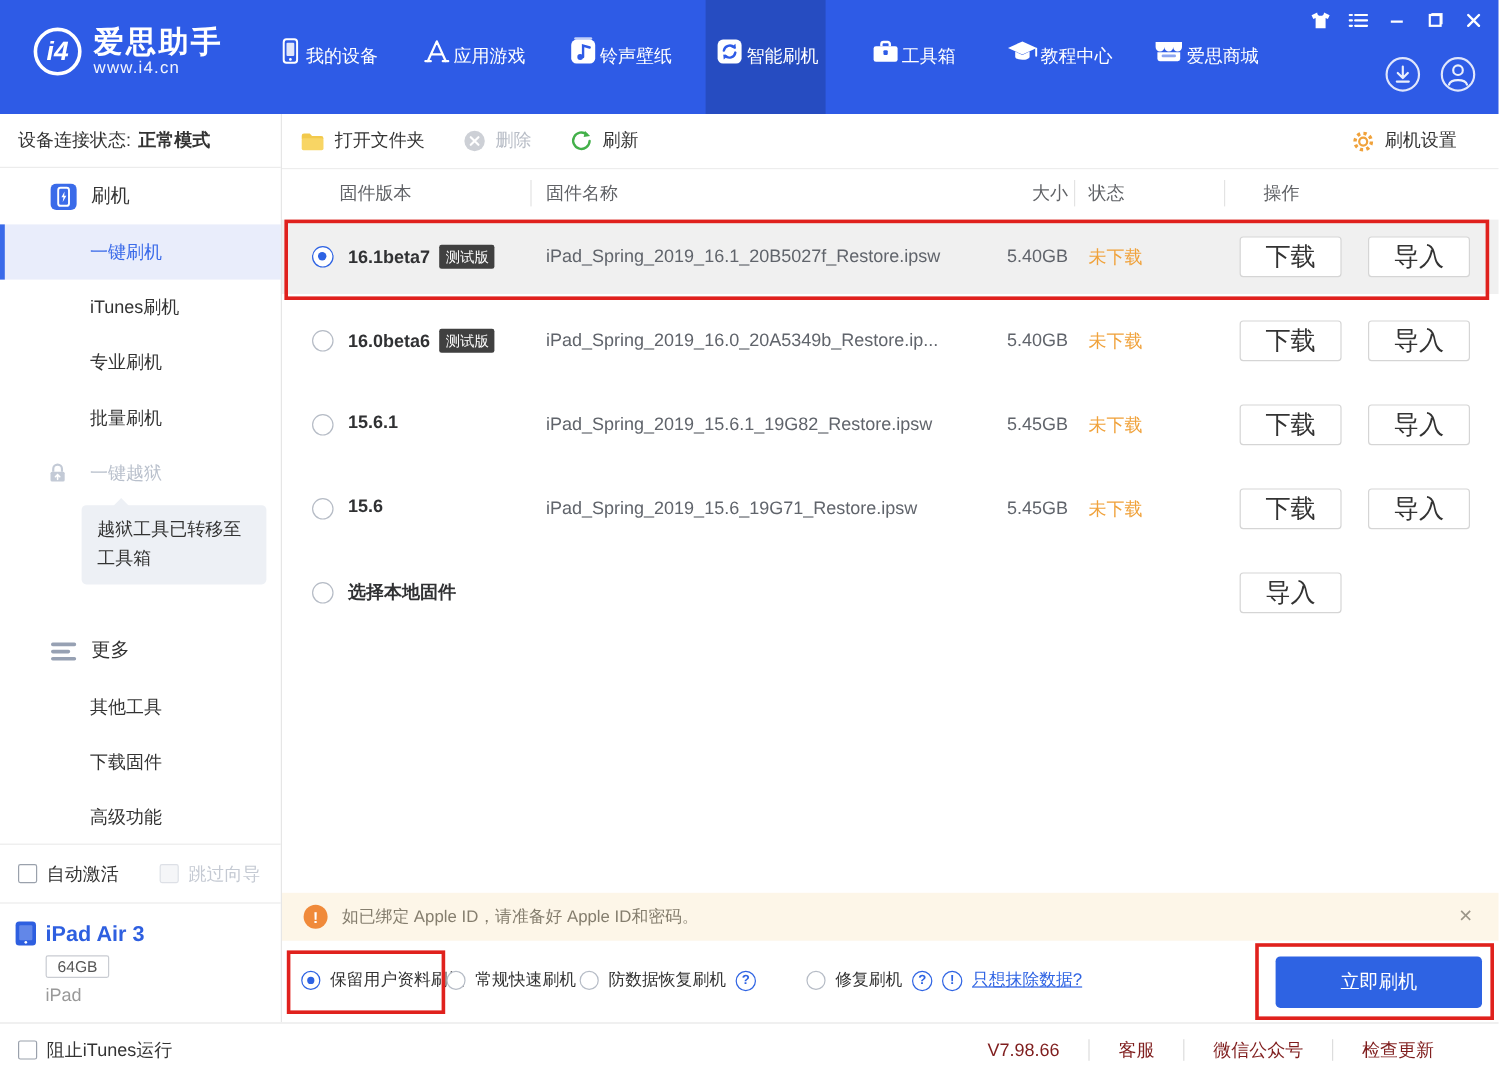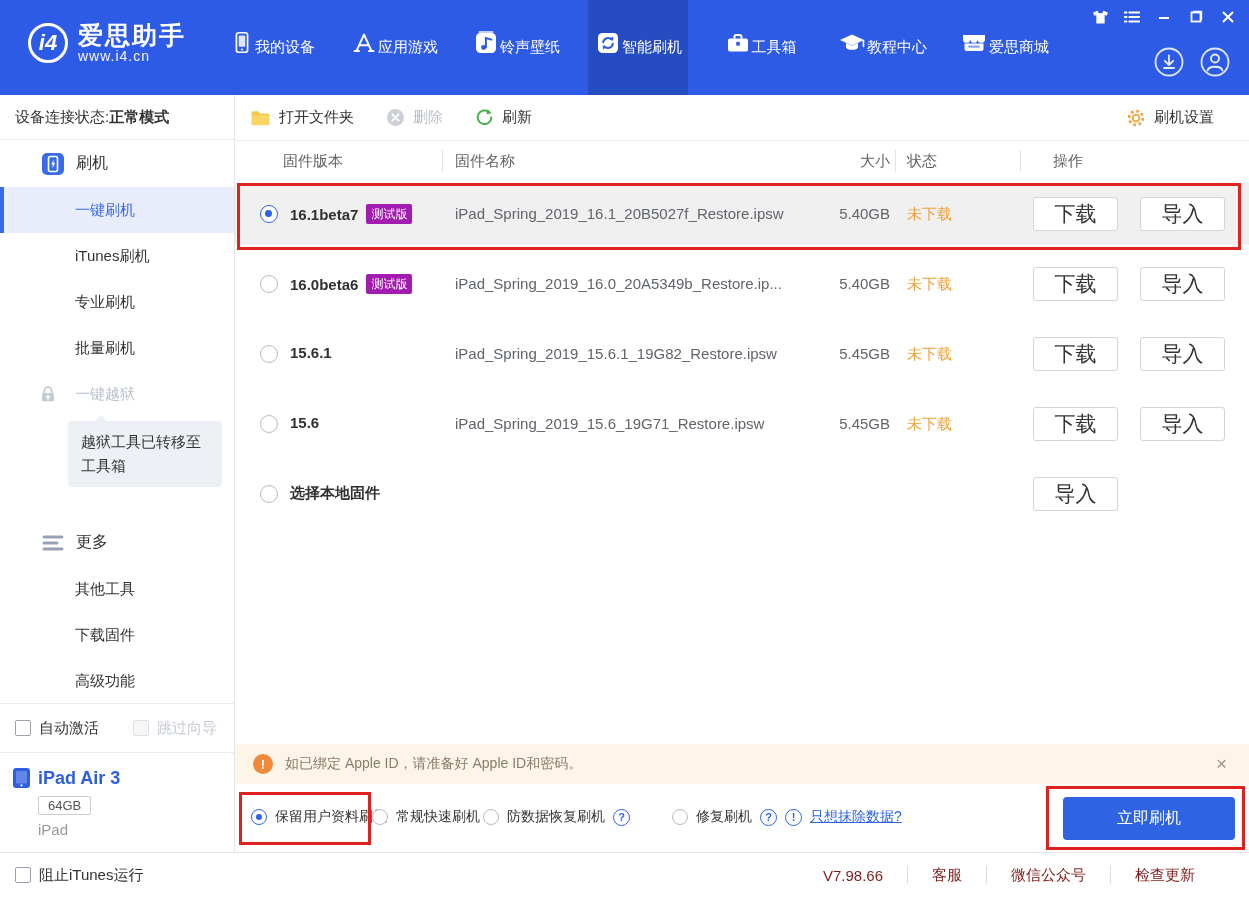--- a/index.html
+++ b/index.html
@@ -22,21 +22,21 @@
   .nav-label { font-size:15px; }
   .win-controls { position:absolute; right:12px; top:8px; display:flex; gap:14px; align-items:center; }
   .win-btn { width:18px; height:18px; display:flex; align-items:center; justify-content:center; cursor:pointer; color:#fff; }
   .hdr-circles { position:absolute; right:18px; top:46px; display:flex; gap:14px; }
   .hdr-circle { width:32px; height:32px; border-radius:50%; display:flex; align-items:center; justify-content:center; cursor:pointer; }
 
   
   .sidebar { position:absolute; left:0; top:95px; width:235px; height:757px; background:#fff; border-right:1px solid #e6e6e6; }
   .conn-status { height:45px; border-bottom:1px solid #ececec; display:flex; align-items:center; padding-left:15px;
       font-size:15px; color:#333; }
-  .conn-status b { }
+  .conn-status b { margin-left:6px; }
   .side-group { height:47px; display:flex; align-items:center; padding-left:42px; font-size:16px; color:#333; cursor:pointer; }
   .side-group .gicon { margin-right:12px; display:flex; }
   .side-item { height:46px; display:flex; align-items:center; padding-left:75px; font-size:15px; color:#333; cursor:pointer; position:relative; }
   .side-item.active { background:#e9edfb; color:#3a6ae9; }
   .side-item.active::before { content:""; position:absolute; left:0; top:0; bottom:0; width:4px; background:#3a6ae9; }
   .side-item.disabled { color:#b9c0cc; padding-left:75px; }
   .side-item.disabled .licon { position:absolute; left:38px; top:13px; }
   .side-tip { margin:4px 12px 14px 68px; background:#edf0f5; border-radius:4px; padding:9px 13px; font-size:15px;
       color:#333; line-height:24px; width:154px; position:relative; }
   .side-tip::before { content:""; position:absolute; top:-6px; left:26px; border-left:7px solid transparent;
@@ -74,21 +74,21 @@
   .td1 { left:207px; } .td2 { left:660px; } .td3 { left:785px; }
 
   .rows { position:absolute; left:0; top:88px; width:1014px; }
   .frow { position:relative; width:1014px; height:62px; background:#fff; margin-bottom:8px; }
   .frow.selected { background:#f0f0f0; }
   .radio { position:absolute; left:25px; top:22px; width:18px; height:18px; border-radius:50%;
       border:1.5px solid #b6bcc6; background:#fff; cursor:pointer; }
   .radio.on { border-color:#2e63e3; }
   .radio.on::after { content:""; position:absolute; left:4px; top:4px; width:7px; height:7px; border-radius:50%; background:#2e63e3; }
   .r-version { position:absolute; left:55px; top:21px; font-size:15px; font-weight:600; color:#303133; display:flex; align-items:center; }
-  .beta-badge { margin-left:8px; background:#a21caf; color:#fff; font-size:12px; font-weight:normal;
+  .beta-badge { margin-left:8px; background:#404040; color:#fff; font-size:12px; font-weight:normal;
       padding:2px 5px 1px; border-radius:2px; }
   .r-name { position:absolute; left:220px; top:22px; font-size:15px; color:#60646b; }
   .r-size { position:absolute; left:560px; top:22px; width:95px; text-align:right; font-size:15px; color:#60646b; }
   .r-status { position:absolute; left:672px; top:22px; font-size:15px; color:#f0a23b; }
   .row-btn { position:absolute; top:14px; width:85px; height:34px; background:#fff; border:1px solid #d5d5d5;
       border-radius:3px; font-size:21px; color:#333; display:flex; align-items:center; justify-content:center; cursor:pointer; }
   .btn-dl { left:798px; } .btn-im { left:905px; }
 
   .notice { position:absolute; left:0; top:649px; width:1014px; height:40px; background:#fdf6e8;
       display:flex; align-items:center; }

